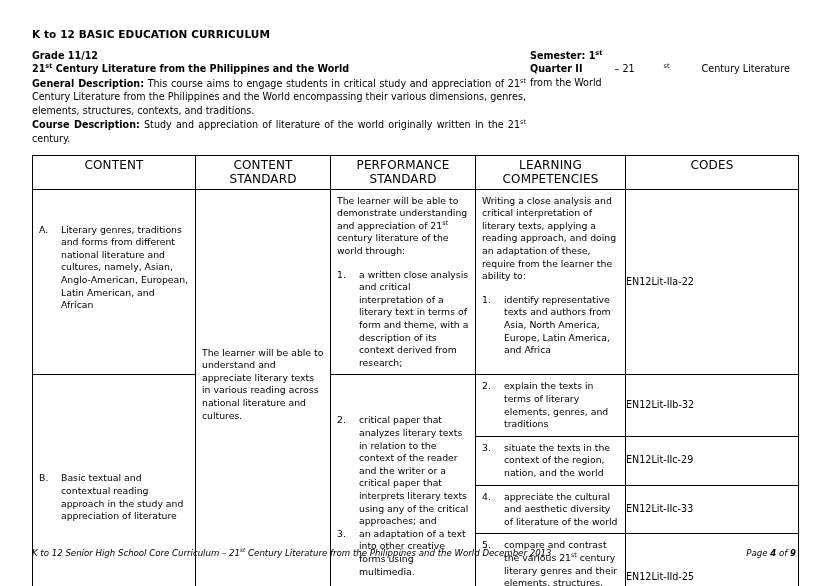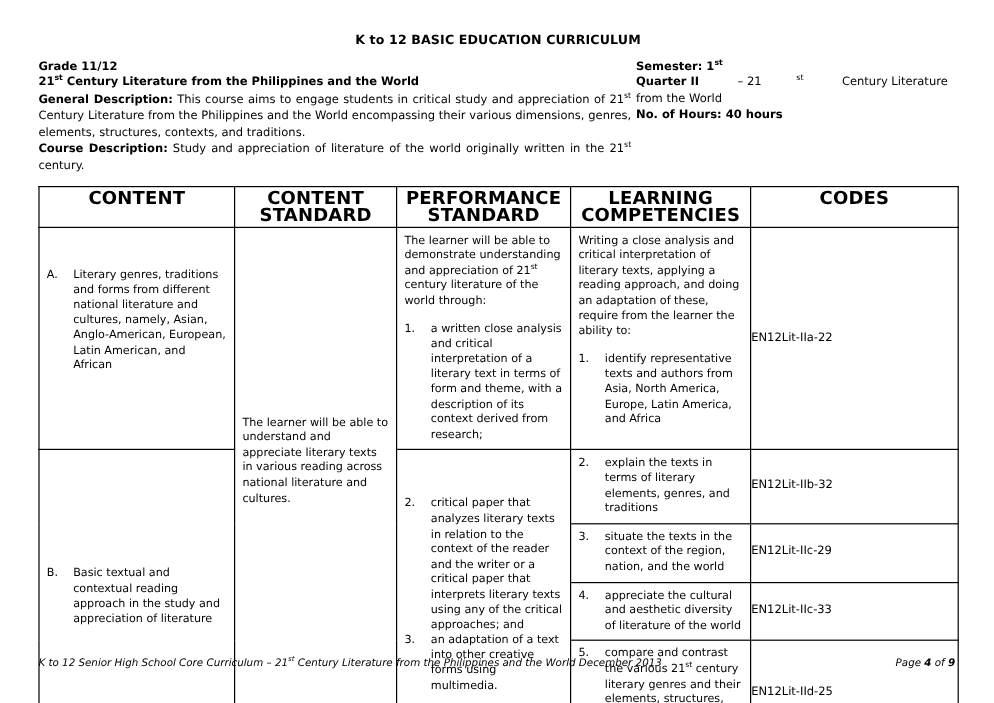--- a/index.html
+++ b/index.html
@@ -15,21 +15,20 @@
     overflow: hidden;
   }
   .page {
     position: absolute;
     left: 32px; top: 0; right: 32px; bottom: 0;
     width: 766px;
   }
 
   
   .doc-title {
-    text-align: center;
     font-weight: bold;
     font-size: 10.5px;
     line-height: 13.5px;
     padding-top: 28px;
     letter-spacing: 0.1px;
   }
   .doc-title .line2 { display: block; }
 
   
   .meta {
@@ -66,22 +65,22 @@
     border-collapse: collapse;
     width: 766px;
     table-layout: fixed;
   }
   table.curriculum td, table.curriculum th {
     border: 1px solid #000;
     vertical-align: top;
     padding: 0;
   }
   table.curriculum th {
-    font-weight: bold;
-    font-size: 15px;
+    font-weight: normal;
+    font-size: 12px;
     line-height: 14px;
     padding: 2px 2px 3px 2px;
     letter-spacing: 0.15px;
   }
 
   .c-content  { width: 163px; }
   .c-cstd     { width: 135px; }
   .c-pstd     { width: 145px; }
   .c-lc       { width: 150px; }
   .c-codes    { width: 173px; }
@@ -141,21 +140,20 @@
       <div class="para"><span class="lbl">General Description:</span><span> This course aims to engage students in critical study and appreciation of 21</span><sup>st</sup><span> Century Literature from the Philippines and the World encompassing their various dimensions, genres, elements, structures, contexts, and traditions.</span></div>
 
       <div class="para"><span class="lbl">Course Description:</span><span> Study and appreciation of literature of the world originally written in the 21</span><sup>st</sup><span> century.</span></div>
     </div>
 
     <div class="meta-right">
       <div class="meta-line"><span>Semester: 1</span><sup>st</sup></div>
 
       <div class="meta-line"><span>Quarter II</span><span class="norm"> – 21</span><sup class="norm">st</sup><span class="norm"> Century Literature from the World</span></div>
 
-      <div class="meta-line">No. of Hours: 40 hours</div>
     </div>
   </div>
 
   <div class="tbl-wrap">
     <table class="curriculum">
       <colgroup>
         <col class="c-content">
           <col class="c-cstd">
           <col class="c-pstd">
           <col class="c-lc">

